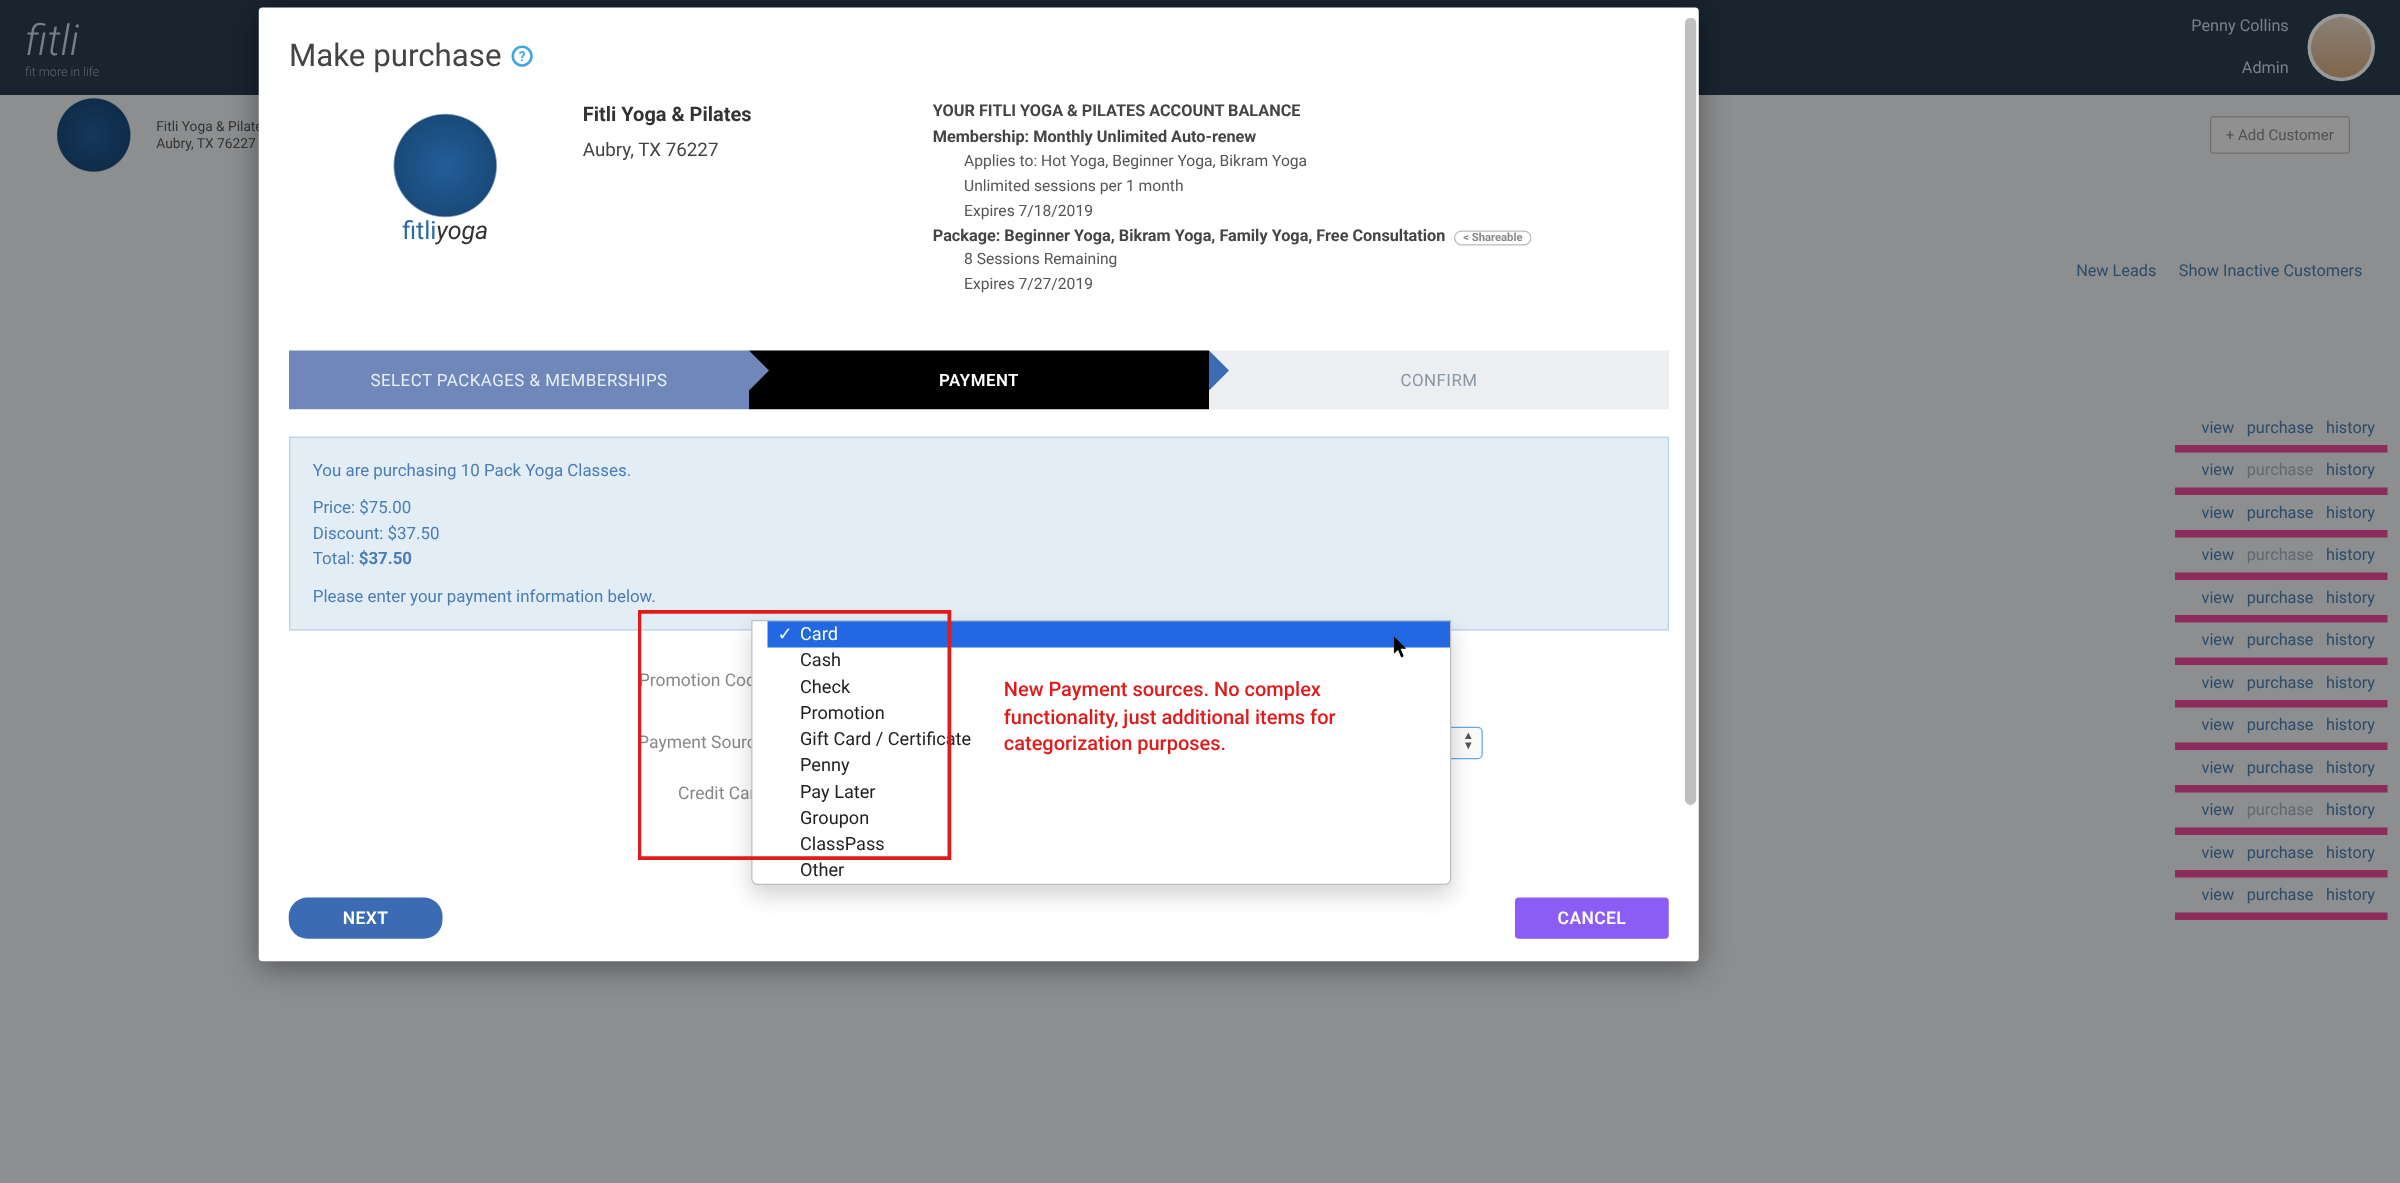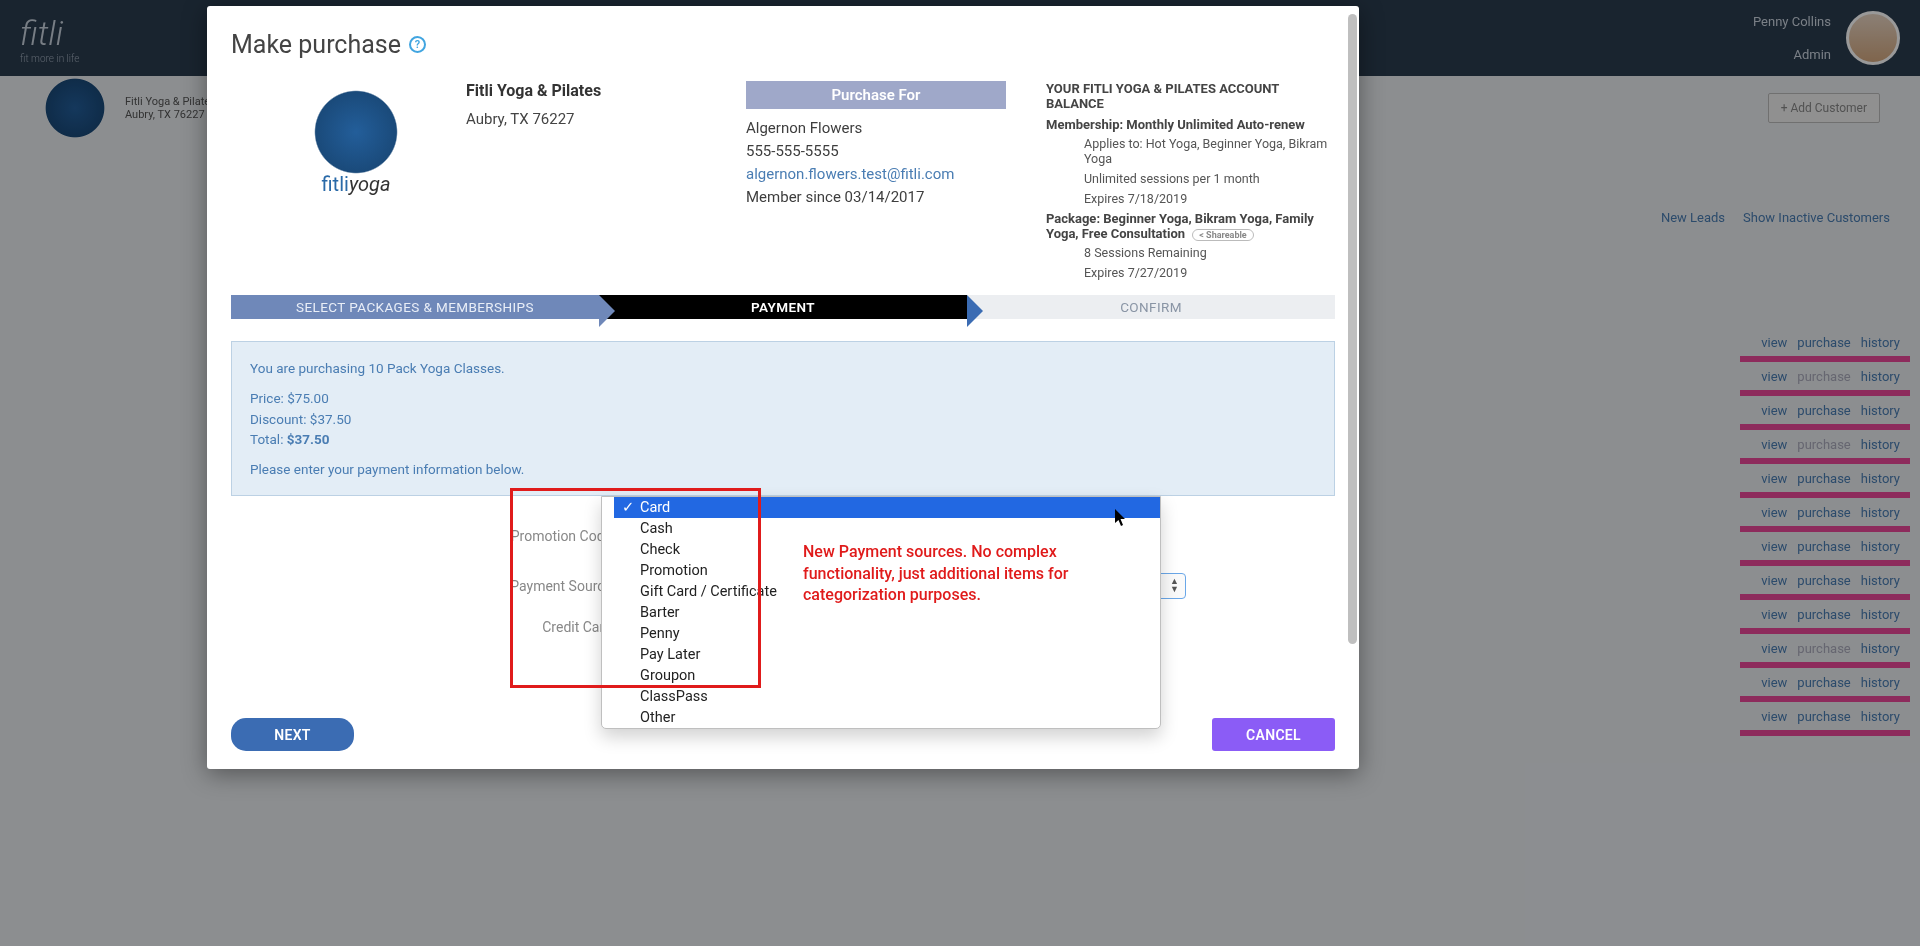--- a/index.html
+++ b/index.html
@@ -34,24 +34,24 @@
 .hcol-biz { flex:0 0 240px;}
 .hcol-biz h2{font-size:16px;color:#333;font-weight:700;}
 .hcol-biz p{font-size:15px;color:#444;margin-top:10px;}
 .hcol-for { flex:0 0 260px;}
 .pfor-banner{ background:#9fa8c9;color:#fff;text-align:center;padding:5px 0;font-size:15px;font-weight:600;margin-bottom:10px;}
 .hcol-for p{font-size:15px;color:#3e3e3e;margin:5px 0;}
 .hcol-for a{color:#4a7db3;text-decoration:none;}
 .hcol-bal { flex:1; font-size:12.5px;color:#444;}
 .hcol-bal .t{font-weight:700;font-size:13px;margin-bottom:6px;}
 .hcol-bal .m{font-weight:700;font-size:13px;margin:4px 0;}
-.hcol-bal .d{margin-left:38px;margin-bottom:5px;color:#555;}
+.hcol-bal .d{margin-left:25px;margin-bottom:5px;color:#555;}
 .shareable{display:inline-block;border:1px solid #bbb;border-radius:9px;padding:0 6px;font-size:9px;color:#888;margin-left:4px;}
 
-.stepbar{display:flex;margin-top:10px;height:24px;}
+.stepbar{display:flex;margin-top:40px;height:47px;}
 .step{flex:1;display:flex;align-items:center;justify-content:center;font-size:13.5px;letter-spacing:.4px;position:relative;}
 .step1{background:#6f88b9;color:#e9eef7;}
 .step2{background:#000000;color:#fff;font-weight:600;}
 .step3{background:#eceef1;color:#8a95a5;}
 .step1::after,.step2::after{content:"";position:absolute;right:-16px;top:0;width:0;height:0;border-top:16.5px solid transparent;border-bottom:16.5px solid transparent;z-index:2;}
 .step1::after{border-left:16px solid #6f88b9;}
 .step2::after{border-left:16px solid #3b6cb3;}
 
 .infobox{margin-top:22px;background:#e3edf6;border:1px solid #bcd1e4;padding:16px 18px;color:#4a7db3;font-size:13.5px;line-height:1.5;}
 .infobox .strong{font-weight:700;}
@@ -196,27 +196,20 @@
         <div style="text-align:center">
           <div class="fakelogo biglogo" style="margin:0 auto">
               <div class="burst"></div>
             </div>
           <div class="logotxt"><span>fitli</span><span style="font-style:italic;color:#333">yoga</span></div>
         </div>
       </div>
       <div class="hcol-biz">
         <h2>Fitli Yoga &amp; Pilates</h2>
         <p>Aubry, TX 76227</p>
-      </div>
-      <div class="hcol-for">
-        <div class="pfor-banner">Purchase For</div>
-        <p>Algernon Flowers</p>
-        <p>555-555-5555</p>
-        <p><a>algernon.flowers.test@fitli.com</a></p>
-        <p>Member since 03/14/2017</p>
       </div>
       <div class="hcol-bal">
         <div class="t">YOUR FITLI YOGA &amp; PILATES ACCOUNT BALANCE</div>
         <div class="m">Membership: Monthly Unlimited Auto-renew</div>
         <div class="d">Applies to: Hot Yoga, Beginner Yoga, Bikram Yoga</div>
         <div class="d">Unlimited sessions per 1 month</div>
         <div class="d">Expires 7/18/2019</div>
         <div class="m">
           <span>Package: Beginner Yoga, Bikram Yoga, Family Yoga, Free Consultation</span>
           <span class="shareable">&lt; <span>Shareable</span></span>
@@ -266,21 +259,20 @@
     <button class="next-btn">NEXT</button>
     <button class="cancel-btn">CANCEL</button>
   </div>
 
   <div class="dropdown">
     <div class="opt sel">Card</div>
     <div class="opt">Cash</div>
     <div class="opt">Check</div>
     <div class="opt">Promotion</div>
     <div class="opt">Gift Card / Certificate</div>
-    <div class="opt">Barter</div>
     <div class="opt">Penny</div>
     <div class="opt">Pay Later</div>
     <div class="opt">Groupon</div>
     <div class="opt">ClassPass</div>
     <div class="opt">Other</div>
   </div>
 
   <div class="annot-box"></div>
   <div class="annot-txt">New Payment sources.  No complex functionality, just additional items for categorization purposes.</div>
   <div class="cursor">

